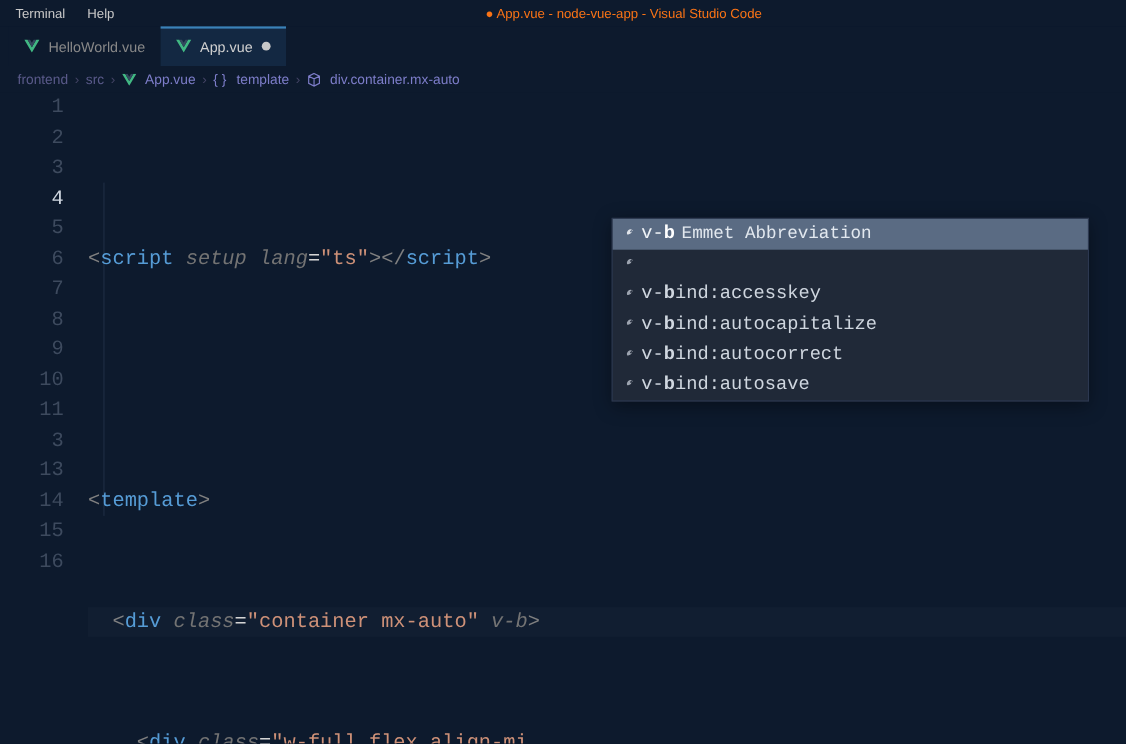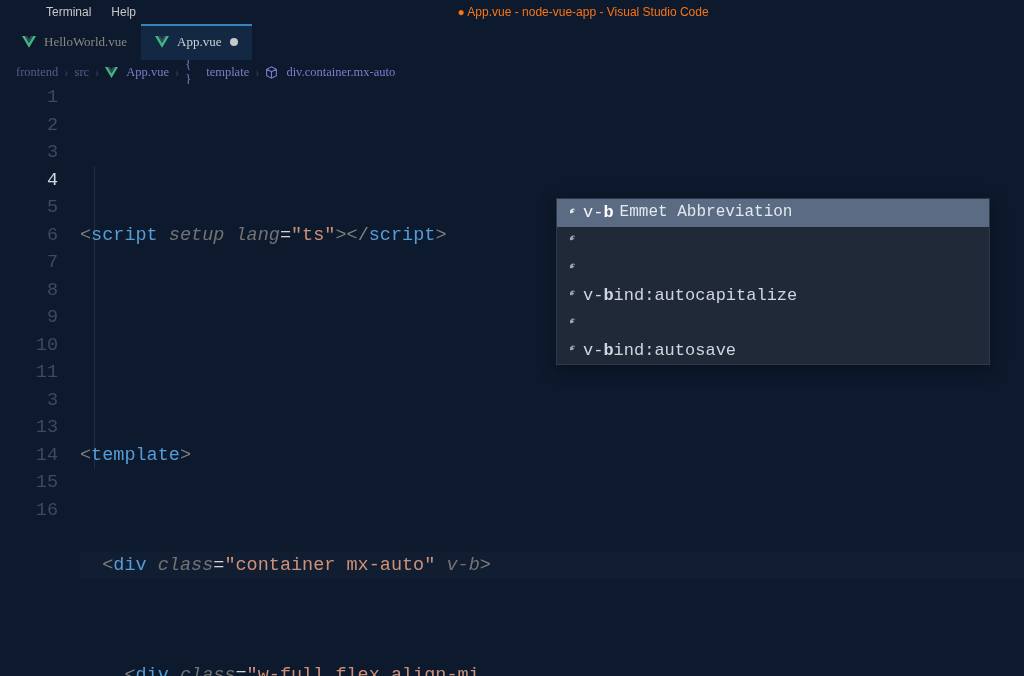--- a/index.html
+++ b/index.html
@@ -11,21 +11,20 @@
       height: 676px;
       overflow: hidden;
       font-size: 13px;
     }
     .menubar {
       height: 22px;
       display: flex;
       align-items: center;
       background: #0d1a2d;
       padding: 12px 4px;
-      margin-left: 32px;
     }
     .menubar .menu-item {
       padding: 2px 10px;
       color: #c8c8c8;
       font-size: 12px;
     }
     .menubar .window-title {
       flex: 1;
       text-align: center;
       color: #f97316;
@@ -40,21 +39,20 @@
     }
     .tab {
       display: flex;
       align-items: center;
       padding: 0 14px;
       gap: 8px;
       font-size: 13px;
       color: #888;
       background: #0d1a2d;
       position: relative;
-      font-family: Liberation Serif, serif;
     }
     .tab.active {
       background: #132842;
       color: #d0d0d0;
     }
     .tab.active::before {
       content: "";
       position: absolute;
       left: 0; right: 0; top: 0;
       height: 2px;
@@ -70,21 +68,20 @@
       width: 8px; height: 8px; border-radius: 50%; background: #c8c8c8;
     }
     .breadcrumbs {
       height: 24px;
       display: flex;
       align-items: center;
       gap: 6px;
       padding: 0 16px;
       font-size: 12.5px;
       color: #6a6aad;
-      font-family: Liberation Serif, serif;
     }
     .breadcrumbs .sep { color: #444466; }
     .breadcrumbs .crumb { color: #7d7dc9; }
     .breadcrumbs .crumb.muted { color: #5a5a8a; }
     .bc-icon { width: 13px; height: 13px; display:inline-flex; align-items:center; vertical-align:middle; margin-right:2px;}
     .editor {
       display: flex;
       font-family: Consolas, "Courier New", monospace;
       font-size: 18.5px;
       line-height: 27.5px;
@@ -280,35 +277,37 @@
             <path fill="#9ca3af" d="M13 3a4 4 0 0 1-5 5L3 13l0 0 0 0 5-5a4 4 0 0 1 5-5l-2 2 1 1 2-2z"></path>
           </svg>
         </span>
     </div>
     <div class="ac-row">
       <span class="ac-icon">
           <svg viewBox="0 0 16 16">
             <path fill="#9ca3af" d="M13 3a4 4 0 0 1-5 5L3 13l0 0 0 0 5-5a4 4 0 0 1 5-5l-2 2 1 1 2-2z"></path>
           </svg>
         </span>
+      <span class="ac-label"><span>v-</span><span class="m-b">b</span><span>ind:accesskey</span></span>
     </div>
     <div class="ac-row">
       <span class="ac-icon">
           <svg viewBox="0 0 16 16">
             <path fill="#9ca3af" d="M13 3a4 4 0 0 1-5 5L3 13l0 0 0 0 5-5a4 4 0 0 1 5-5l-2 2 1 1 2-2z"></path>
           </svg>
         </span>
       <span class="ac-label"><span>v-</span><span class="m-b">b</span><span>ind:autocapitalize</span></span>
     </div>
     <div class="ac-row">
       <span class="ac-icon">
           <svg viewBox="0 0 16 16">
             <path fill="#9ca3af" d="M13 3a4 4 0 0 1-5 5L3 13l0 0 0 0 5-5a4 4 0 0 1 5-5l-2 2 1 1 2-2z"></path>
           </svg>
         </span>
+      <span class="ac-label"><span>v-</span><span class="m-b">b</span><span>ind:autocorrect</span></span>
     </div>
     <div class="ac-row">
       <span class="ac-icon">
           <svg viewBox="0 0 16 16">
             <path fill="#9ca3af" d="M13 3a4 4 0 0 1-5 5L3 13l0 0 0 0 5-5a4 4 0 0 1 5-5l-2 2 1 1 2-2z"></path>
           </svg>
         </span>
       <span class="ac-label"><span>v-</span><span class="m-b">b</span><span>ind:autosave</span></span>
     </div>
   </div>

